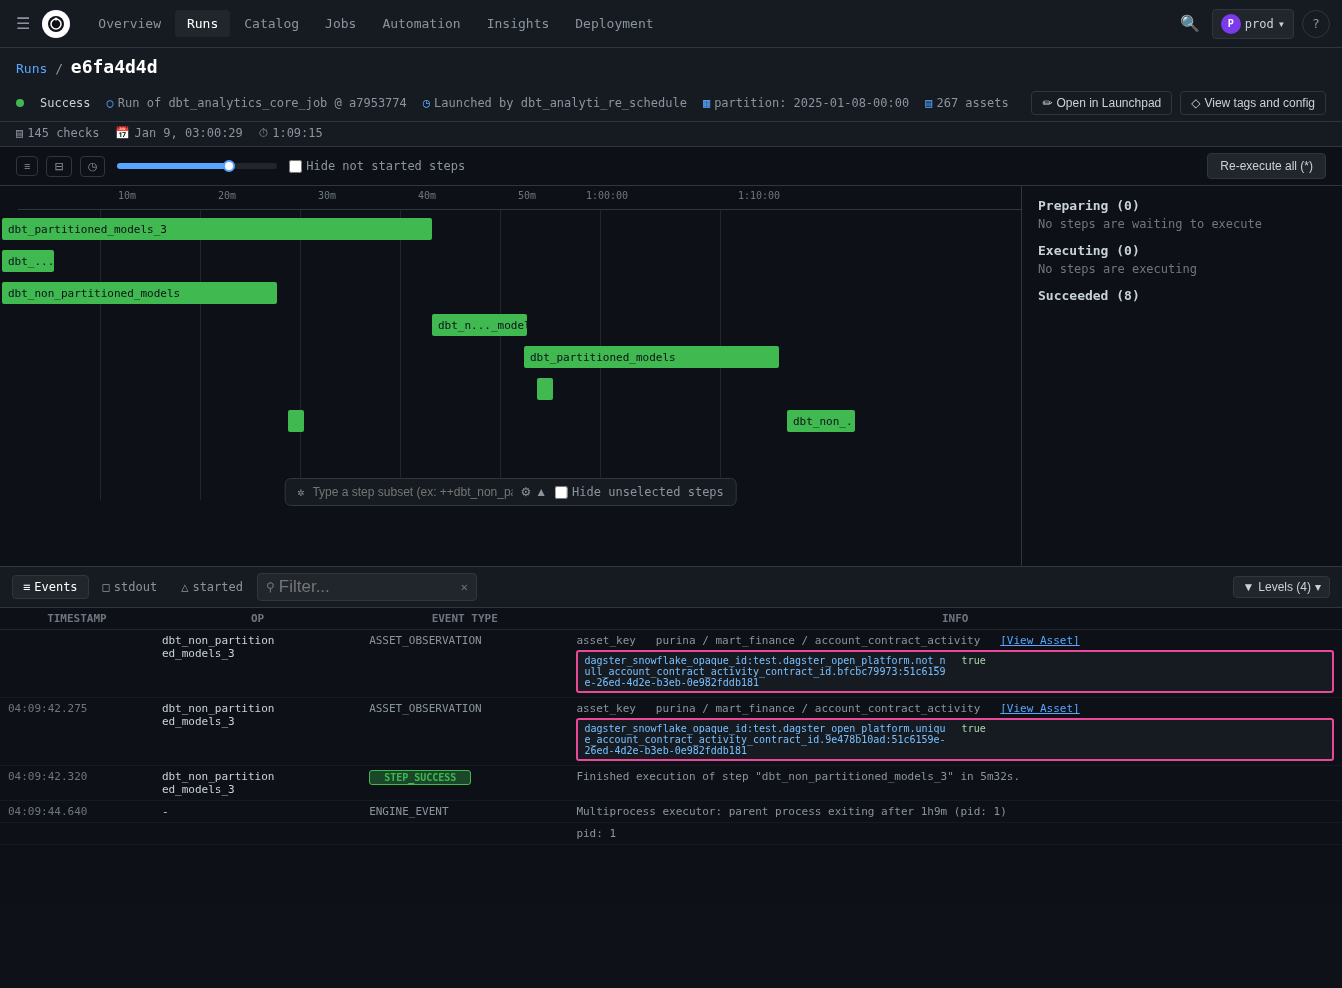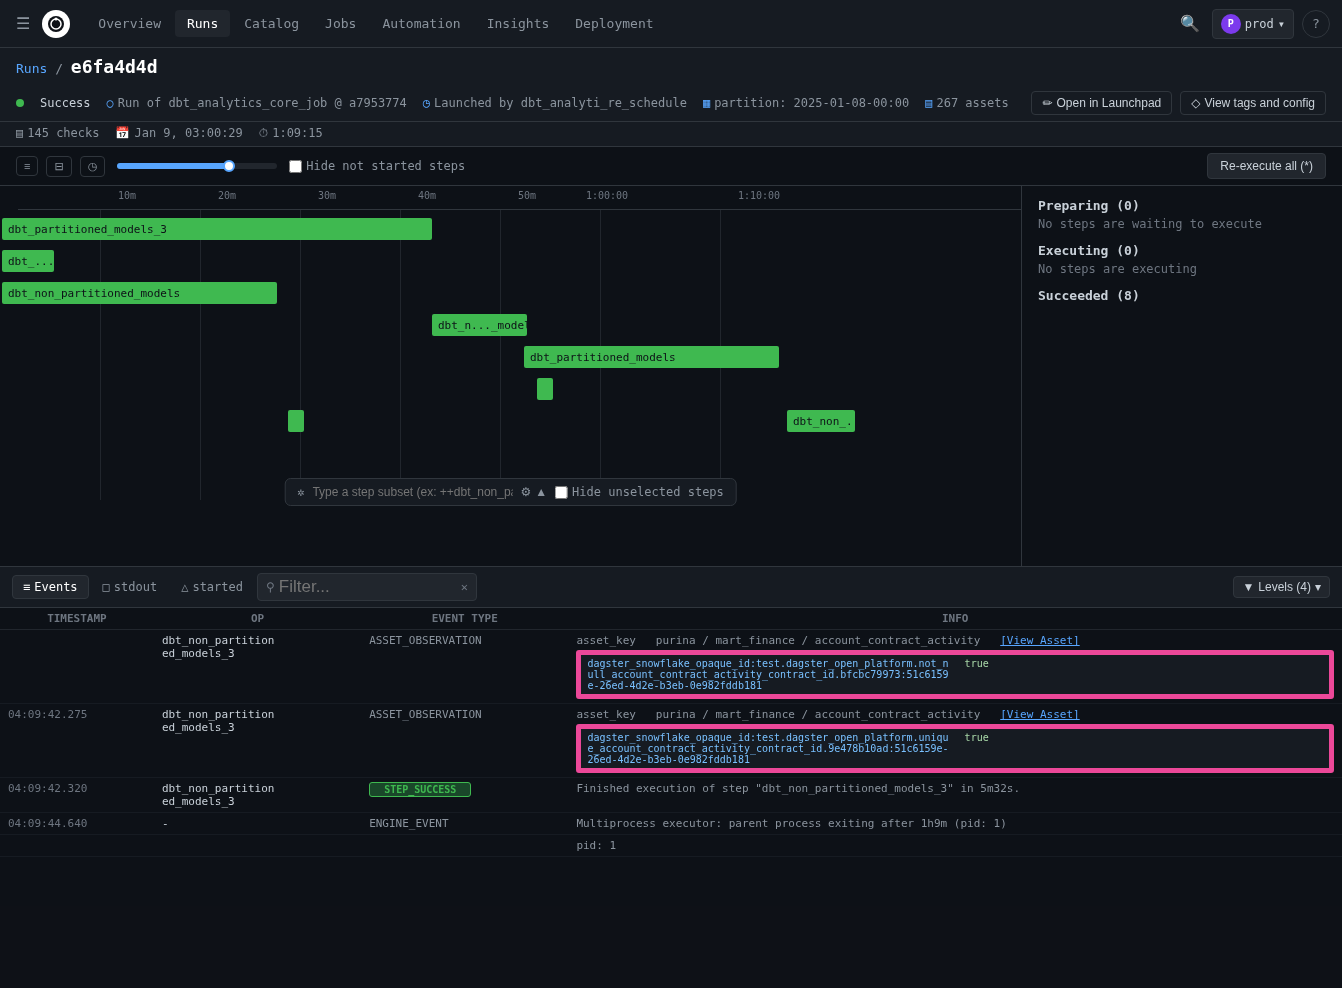--- a/index.html
+++ b/index.html
@@ -444,21 +444,21 @@
       font-weight: 600;
     }
     .info-cell {
       color: #8b949e;
       font-family: monospace;
       font-size: 11px;
       max-width: 480px;
     }
     .info-highlight {
       background: #161b22;
-      border: 5px solid #ec4899;
+      border: 2px solid #ec4899;
       border-radius: 3px;
       padding: 3px 6px;
       margin-top: 3px;
       font-size: 10px;
       color: #8b949e;
       word-break: break-all;
     }
     .link-blue { color: #58a6ff; text-decoration: underline; cursor: pointer; }
     .kv-row { display: flex; gap: 8px; }
     .kv-key { color: #79c0ff; }

